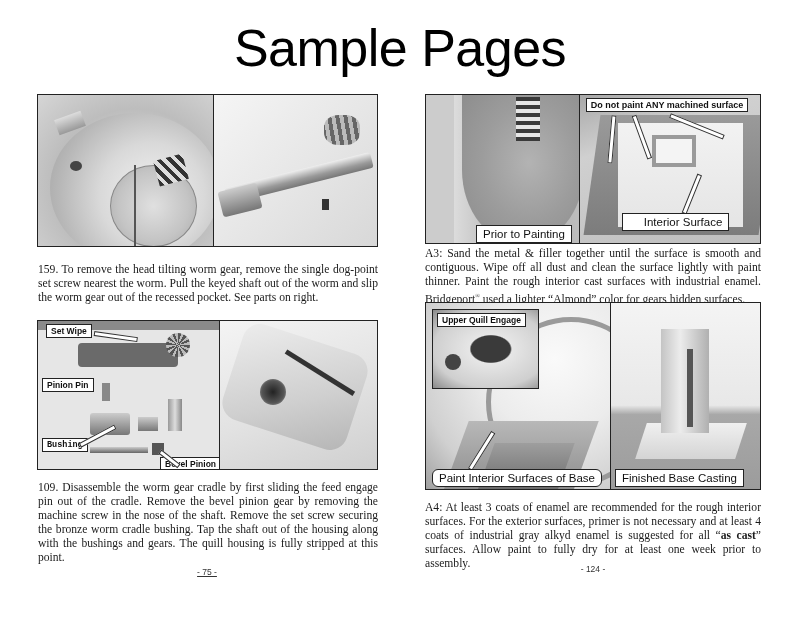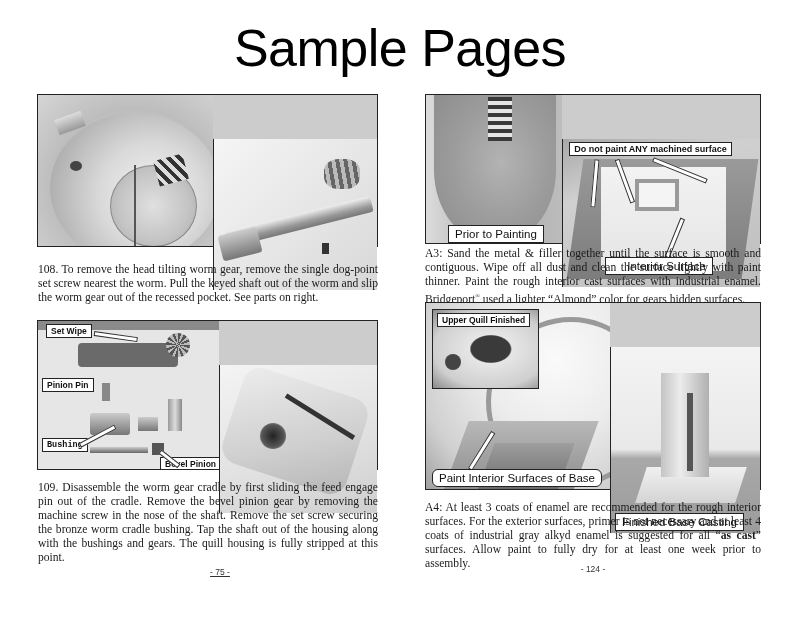--- a/index.html
+++ b/index.html
@@ -1,20 +1,20 @@
 <!DOCTYPE html>
 <html><head>
 <meta charset="utf-8">
 <style>
   html, body { margin:0; padding:0; background:#ffffff; }
   body { width:800px; height:618px; position:relative; overflow:hidden; font-family:"Liberation Serif", serif; color:#1a1a1a; }
   .title { position:absolute; left:0; top:18px; width:800px; text-align:center; font-family:"Liberation Sans", sans-serif; font-size:52px; color:#000; letter-spacing:-0.5px; line-height:60px; }
   .photo-row { position:absolute; border:1.5px solid #222; display:flex; background:#ccc; box-sizing:border-box; }
   .photo { position:relative; height:100%; box-sizing:border-box; overflow:hidden; }
-  .photo + .photo { border-left:1.5px solid #222;margin-top:44px; }
+  .photo + .photo { border-left:1.5px solid #222; }
   .label { position:absolute; background:#fff; border:1px solid #222; font-family:"Liberation Sans", sans-serif; color:#111; white-space:nowrap; box-sizing:border-box; }
   .label.small { font-size:8.5px; font-weight:bold; padding:1px 4px; }
   .label.big { font-size:11.5px; padding:2px 6px; }
   .para { position:absolute; font-size:11.6px; line-height:14px; text-align:justify; color:#1a1a1a; }
   .pagenum { position:absolute; font-family:"Liberation Sans", sans-serif; font-size:8.5px; color:#333; text-align:center; width:60px; }
   .arrow { position:absolute; background:#fff; border:1px solid #333; height:3px; transform-origin:left center; }
   .shape { position:absolute; }
 </style>
 </head>
 <body>
@@ -32,21 +32,21 @@
       <div class="shape" style="left:32px; top:66px; width:12px; height:10px; border-radius:50%; background:#444;"></div>
     </div>
     <div class="photo" style="width:165px; background:linear-gradient(135deg, #f5f5f5 0%, #e4e4e4 60%, #d8d8d8 100%);">
       <div class="shape" style="left:110px; top:20px; width:36px; height:30px; border-radius:40%; background:repeating-linear-gradient(80deg, #666 0 4px, #bbb 4px 8px);"></div>
       <div class="shape" style="left:10px; top:75px; width:150px; height:16px; background:linear-gradient(#eee,#999 60%,#777); transform:rotate(-14deg); border-radius:3px;"></div>
       <div class="shape" style="left:6px; top:92px; width:40px; height:26px; background:linear-gradient(#ccc,#777); transform:rotate(-14deg); border-radius:3px;"></div>
       <div class="shape" style="left:108px; top:104px; width:7px; height:11px; background:#333;"></div>
     </div>
   </div>
 
-  <div class="para" style="left:38px; top:263px; width:340px;">108. To remove the head tilting worm gear, remove the single dog-point set screw nearest the worm. Pull the keyed shaft out of the worm and slip the worm gear out of the recessed pocket. See parts on right.</div>
+  <div class="para" style="left:38px; top:263px; width:340px;">159. To remove the head tilting worm gear, remove the single dog-point set screw nearest the worm. Pull the keyed shaft out of the worm and slip the worm gear out of the recessed pocket. See parts on right.</div>
 
   <div class="photo-row" style="left:37px; top:320px; width:341px; height:150px;">
     <div class="photo" style="width:182px; background:linear-gradient(#8a8a8a 0 6%, #e6e6e6 6% 100%);">
       <div class="shape" style="left:40px; top:22px; width:100px; height:24px; background:#6a6a6a; border-radius:4px;"></div>
       <div class="shape" style="left:128px; top:12px; width:24px; height:24px; border-radius:50%; background:repeating-conic-gradient(#555 0 15deg, #bbb 15deg 30deg);"></div>
       <div class="shape" style="left:64px; top:62px; width:8px; height:18px; background:#888;"></div>
       <div class="shape" style="left:52px; top:92px; width:40px; height:22px; background:linear-gradient(#ccc,#777); border-radius:3px;"></div>
       <div class="shape" style="left:100px; top:96px; width:20px; height:14px; background:linear-gradient(#ccc,#777);"></div>
       <div class="shape" style="left:130px; top:78px; width:14px; height:32px; background:linear-gradient(90deg,#999,#ddd,#888);"></div>
       <div class="shape" style="left:52px; top:126px; width:58px; height:6px; background:linear-gradient(#ccc,#666);"></div>
@@ -60,26 +60,26 @@
       <div class="arrow" style="left:122px; top:128px; width:22px; transform:rotate(38deg);"></div>
     </div>
     <div class="photo" style="width:159px; background:linear-gradient(160deg, #f4f4f4 0%, #e2e2e2 55%, #cfcfcf 100%);">
       <div class="shape" style="left:10px; top:16px; width:130px; height:100px; background:linear-gradient(150deg,#ededed,#cfcfcf 60%,#b5b5b5); border-radius:18px; transform:rotate(18deg);"></div>
       <div class="shape" style="left:40px; top:58px; width:26px; height:26px; border-radius:50%; background:radial-gradient(circle,#222 0%,#555 60%,#bbb 100%);"></div>
       <div class="shape" style="left:66px; top:28px; width:80px; height:5px; background:#333; transform:rotate(32deg); transform-origin:left center;"></div>
     </div>
   </div>
 
   <div class="para" style="left:38px; top:481px; width:340px;">109. Disassemble the worm gear cradle by first sliding the feed engage pin out of the cradle. Remove the bevel pinion gear by removing the machine screw in the nose of the shaft. Remove the set screw securing the bronze worm cradle bushing. Tap the shaft out of the housing along with the bushings and gears. The quill housing is fully stripped at this point.</div>
-  <div class="pagenum" style="left:190px; top:567px;text-decoration:underline;">- 75 -</div>
+  <div class="pagenum" style="left:177px; top:567px;text-decoration:underline;">- 75 -</div>
 </div>
 
 <div>
   <div class="photo-row" style="left:425px; top:94px; width:336px; height:150px;">
-    <div class="photo" style="width:137px; background:linear-gradient(90deg,#dcdcdc 0%,#c8c8c8 20%,#a8a8a8 55%,#bdbdbd 100%);">
+    <div class="photo" style="width:137px; background:linear-gradient(90deg,#dcdcdc 0%,#c8c8c8 20%,#a8a8a8 55%,#bdbdbd 100%);margin-left:28px;">
       <div class="shape" style="left:8px; top:0; width:122px; height:150px; background:radial-gradient(ellipse at 55% 45%, #b3b3b3 0%, #9c9c9c 50%, #8a8a8a 100%); border-radius:0 0 50% 50%;"></div>
       <div class="shape" style="left:62px; top:2px; width:24px; height:44px; background:repeating-linear-gradient(180deg,#3a3a3a 0 4px,#e6e6e6 4px 8px);"></div>
       <div class="label big" style="left:22px; top:130px;">Prior to Painting</div>
     </div>
     <div class="photo" style="width:199px; background:linear-gradient(160deg,#a8a8a8 0%,#d0d0d0 30%,#bdbdbd 100%);">
       <div class="shape" style="left:12px; top:20px; width:175px; height:120px; background:linear-gradient(#9a9a9a,#7c7c7c); transform:skewX(-8deg);"></div>
       <div class="shape" style="left:38px; top:28px; width:125px; height:104px; background:linear-gradient(#f2f2f2,#e5e5e5);"></div>
       <div class="shape" style="left:72px; top:40px; width:36px; height:24px; border:4px solid #9a9a9a; background:#f4f4f4;"></div>
       <div class="label small" style="left:6px; top:3px; font-size:9px;">Do not paint ANY machined surface</div>
       <div class="arrow" style="left:34px; top:18px; width:46px; transform:rotate(95deg);"></div>
@@ -94,21 +94,21 @@
     <span>A3: Sand the metal &amp; filler together until the surface is smooth and contiguous. Wipe off all dust and clean the surface lightly with paint thinner. Paint the rough interior cast surfaces with industrial enamel. Bridgeport</span><sup style="font-size:6px;">®</sup><span> used a lighter “Almond” color for gears hidden surfaces.</span>
   </div>
 
   <div class="photo-row" style="left:425px; top:302px; width:336px; height:188px;">
     <div class="photo" style="width:185px; background:radial-gradient(ellipse at 70% 30%, #fafafa 0%, #ececec 40%, #d0d0d0 75%, #a0a0a0 100%);">
       <div class="shape" style="left:60px; top:14px; width:170px; height:170px; border-radius:50%; border:5px solid #9a9a9a; box-sizing:border-box;"></div>
       <div class="shape" style="left:30px; top:118px; width:130px; height:70px; background:linear-gradient(#b8b8b8,#8c8c8c); transform:skewX(-20deg);"></div>
       <div class="shape" style="left:60px; top:140px; width:80px; height:48px; background:linear-gradient(#9e9e9e,#6a6a6a); transform:skewX(-20deg);"></div>
       <div class="photo" style="position:absolute; left:6px; top:6px; width:107px; height:80px; border:1.5px solid #222; background:radial-gradient(ellipse at 55% 50%, #3a3a3a 0%, #3a3a3a 24%, #e6e6e6 26%, #cfcfcf 70%, #8a8a8a 100%);">
         <div class="shape" style="left:12px; top:44px; width:16px; height:16px; border-radius:50%; background:#444;"></div>
-        <div class="label small" style="left:4px; top:3px;">Upper Quill Finished</div>
+        <div class="label small" style="left:4px; top:3px;">Upper Quill Engage</div>
       </div>
       <div class="arrow" style="left:44px; top:164px; width:42px; transform:rotate(-58deg);"></div>
       <div class="label big" style="left:6px; top:166px;border-radius:6px;">Paint Interior Surfaces of Base</div>
     </div>
     <div class="photo" style="width:151px; background:linear-gradient(#f4f4f4 0%, #e8e8e8 55%, #a8a8a8 60%, #9c9c9c 100%);">
       <div class="shape" style="left:30px; top:120px; width:100px; height:36px; background:linear-gradient(#f0f0f0,#d4d4d4); transform:skewX(-18deg);"></div>
       <div class="shape" style="left:50px; top:26px; width:48px; height:104px; background:linear-gradient(90deg,#c4c4c4,#ececec 40%,#b0b0b0);"></div>
       <div class="shape" style="left:76px; top:46px; width:6px; height:78px; background:#555;"></div>
       <div class="label big" style="left:4px; top:166px;">Finished Base Casting</div>
     </div>

